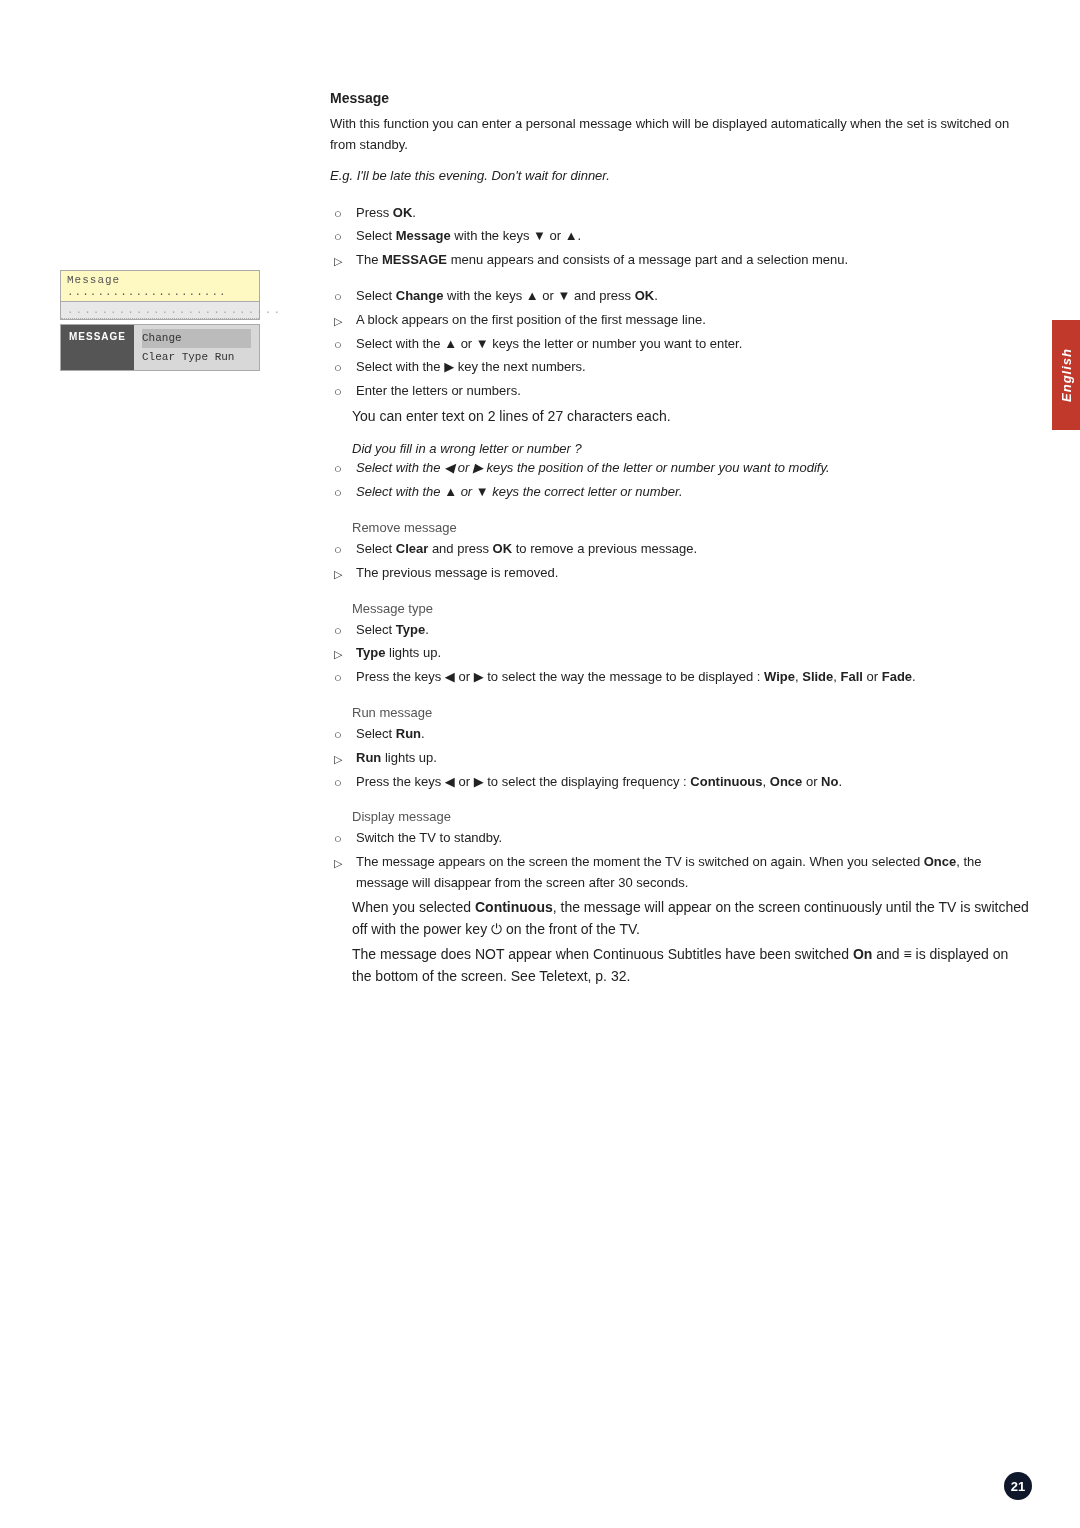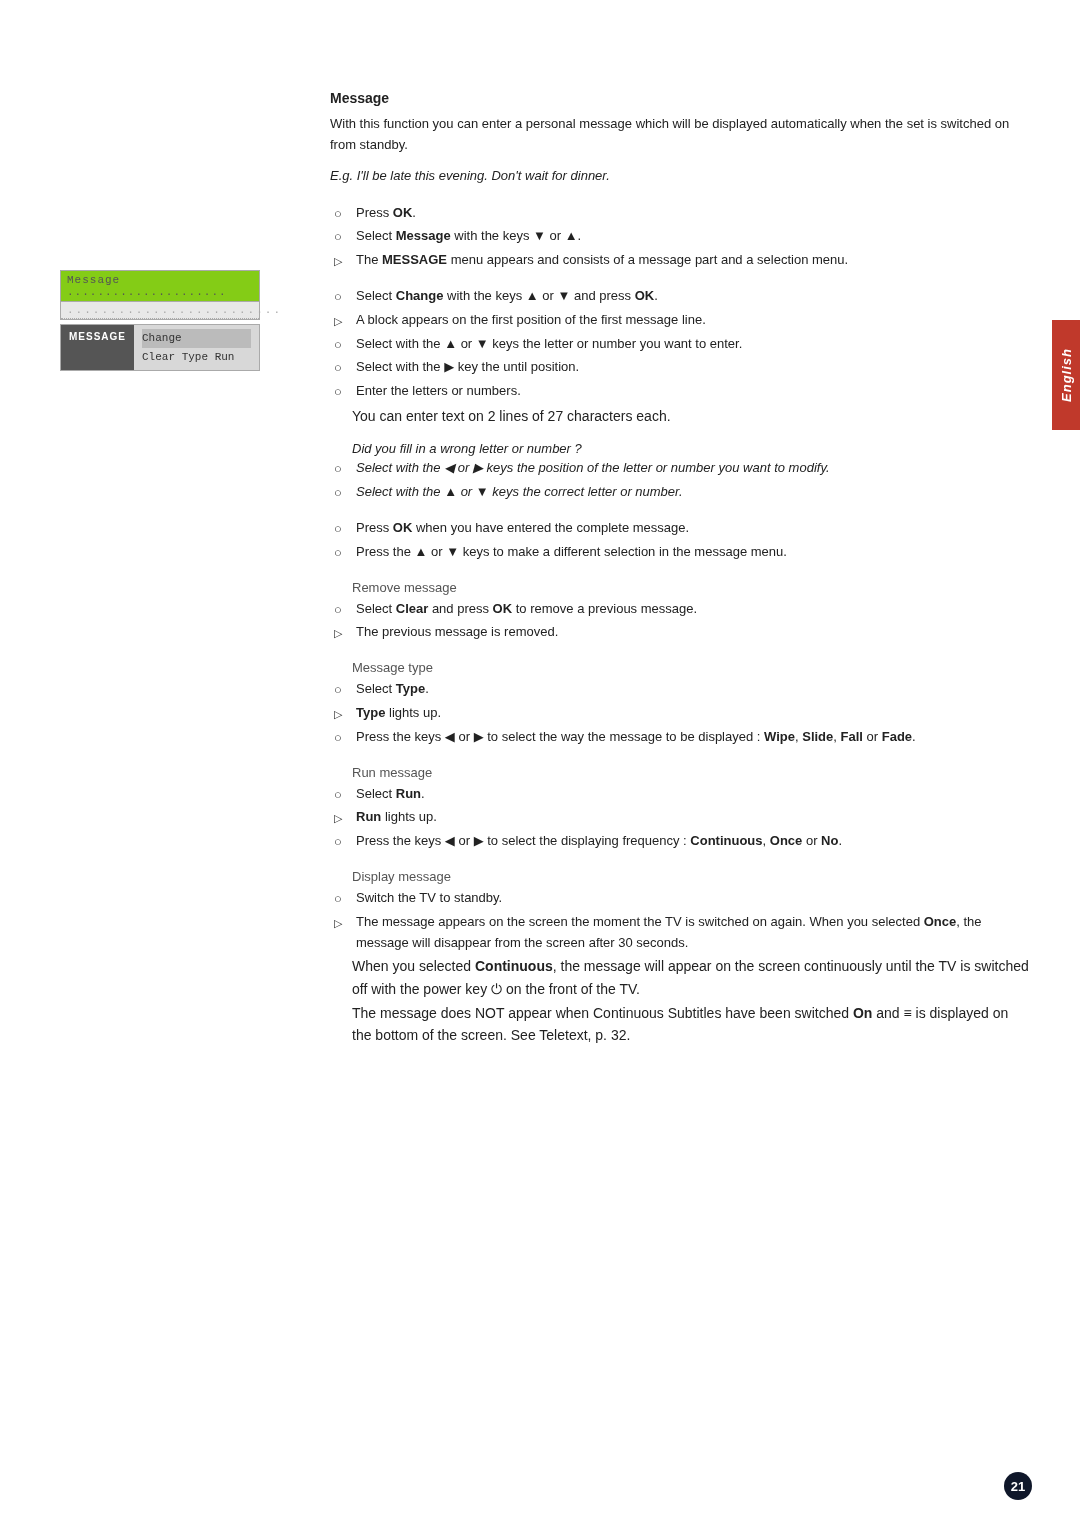--- a/index.html
+++ b/index.html
@@ -64,21 +64,21 @@
 
     .menu-box-outer {
       border: 1px solid #aaa;
       background: #e8e8e8;
       padding: 0;
       width: 200px;
       margin-bottom: 2px;
     }
 
     .menu-box-top {
-      background: #84cc16;
+      background: #fef9c3;
       border-bottom: 1px solid #aaa;
       padding: 3px 6px;
       font-size: 11px;
       color: #555;
       font-family: 'Courier New', monospace;
       letter-spacing: 1px;
     }
 
     .menu-box-dots {
       font-size: 11px;
@@ -263,51 +263,41 @@
     <div class="bullet-item">
       <span class="bullet-sym bullet-tri"></span>
       <span>A block appears on the first position of the first message line.</span>
     </div>
     <div class="bullet-item">
       <span class="bullet-sym bullet-circle"></span>
       <span>Select with the ▲ or ▼ keys the letter or number you want to enter.</span>
     </div>
     <div class="bullet-item">
       <span class="bullet-sym bullet-circle"></span>
-      <span>Select with the ▶ key the until position.</span>
+      <span>Select with the ▶ key the next numbers.</span>
     </div>
     <div class="bullet-item">
       <span class="bullet-sym bullet-circle"></span>
       <span>Enter the letters or numbers.</span>
     </div>
     <div class="indent-text">You can enter text on 2 lines of 27 characters each.</div>
   </div>
 
   <div class="bullet-section section-gap">
     <div class="italic-note"><i>Did you fill in a wrong letter or number ?</i></div>
     <div class="bullet-item">
       <span class="bullet-sym bullet-circle"></span>
       <span><i>Select with the ◀ or ▶ keys the position of the letter or number you want to modify.</i></span>
     </div>
     <div class="bullet-item">
       <span class="bullet-sym bullet-circle"></span>
       <span><i>Select with the ▲ or ▼ keys the correct letter or number.</i></span>
     </div>
   </div>
 
-  <div class="bullet-section section-gap">
-    <div class="bullet-item">
-      <span class="bullet-sym bullet-circle"></span>
-      <span>Press <b>OK</b> when you have entered the complete message.</span>
-    </div>
-    <div class="bullet-item">
-      <span class="bullet-sym bullet-circle"></span>
-      <span>Press the ▲ or ▼ keys to make a different selection in the message menu.</span>
-    </div>
-  </div>
 
   <div class="bullet-section section-gap">
     <div class="sub-section-label">Remove message</div>
     <div class="bullet-item">
       <span class="bullet-sym bullet-circle"></span>
       <span>Select <b>Clear</b> and press <b>OK</b> to remove a previous message.</span>
     </div>
     <div class="bullet-item">
       <span class="bullet-sym bullet-tri"></span>
       <span>The previous message is removed.</span>

